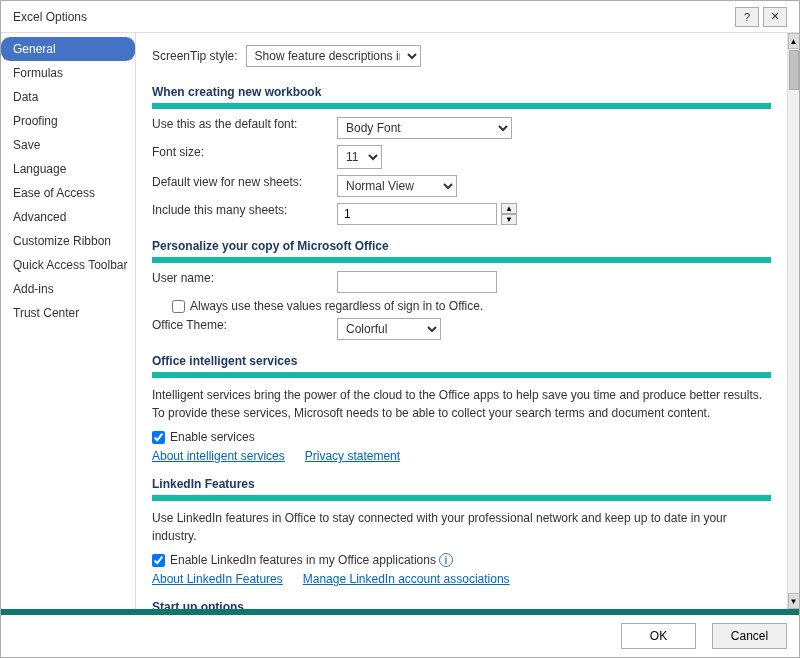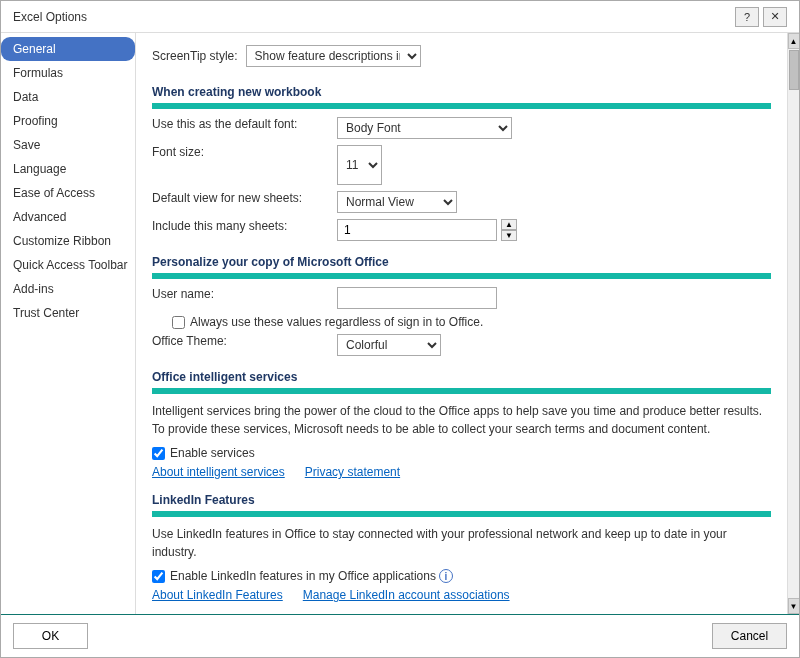--- a/index.html
+++ b/index.html
@@ -30,30 +30,30 @@
     .spinner-input { width: 35px; height: 22px; border: 1px solid #aaa; padding: 1px 4px; font-size: 12px; text-align: left; }
     .spinner-btns { display: flex; flex-direction: column; margin-left: 0; }
     .spinner-btn { width: 16px; height: 11px; border: 1px solid #aaa; background: #f0f0f0; cursor: pointer; display: flex; align-items: center; justify-content: center; font-size: 8px; line-height: 1; }
     .checkbox-row { display: flex; align-items: center; margin-bottom: 5px; font-size: 12px; color: #333; }
     .checkbox-row label { cursor: pointer; }
     .info-text { font-size: 12px; color: #333; line-height: 1.5; margin-bottom: 8px; }
     .link { color: #0563C1; text-decoration: underline; cursor: pointer; font-size: 12px; }
     .links-row { display: flex; gap: 20px; margin-top: 3px; margin-bottom: 6px; }
     .indented { padding-left: 20px; }
     .info-icon { display: inline-block; width: 14px; height: 14px; border-radius: 50%; border: 1px solid #4472C4; color: #4472C4; font-size: 10px; text-align: center; line-height: 13px; margin-left: 3px; cursor: default; font-weight: bold; }
-    .dialog-footer { border-top: 1px solid #0f766e; padding: 8px 12px; display: flex; justify-content: space-between; gap: 16px; background: #fff; }
+    .dialog-footer { border-top: 6px solid #0f766e; padding: 8px 12px; display: flex; justify-content: flex-end; gap: 16px; background: #fff; }
     .footer-btn { width: 75px; height: 26px; border: 1px solid #aaa; background: #f0f0f0; font-size: 12px; cursor: pointer; }
     .footer-btn.ok { background: #fff; }
     .screentip-row { display: flex; align-items: center; margin-bottom: 10px; }
     .screentip-row label { font-size: 12px; color: #333; margin-right: 8px; white-space: nowrap; }
     .scrollbar-area { width: 12px; background: #f0f0f0; border-left: 1px solid #ddd; display: flex; flex-direction: column; align-items: center; }
     .scroll-arrow { width: 12px; height: 16px; background: #ddd; border: 1px solid #bbb; display: flex; align-items: center; justify-content: center; font-size: 8px; cursor: pointer; }
     .scroll-track { flex: 1; width: 12px; background: #f0f0f0; }
     .scroll-thumb { width: 10px; height: 40px; background: #c0c0c0; margin: 1px auto; border: 1px solid #aaa; }
-    .font-size-select { width: 45px; height: 40px; border: 1px solid #aaa; background: #fff; font-size: 12px; }
+    .font-size-select { width: 45px; height: 24px; border: 1px solid #aaa; background: #fff; font-size: 12px; }
   </style>
 </head>
 <body>
 
 <div class="dialog">
 
   <div class="title-bar">
     <span class="title-bar-text">Excel Options</span>
     <div class="title-bar-controls">
       <button class="title-btn">?</button>

